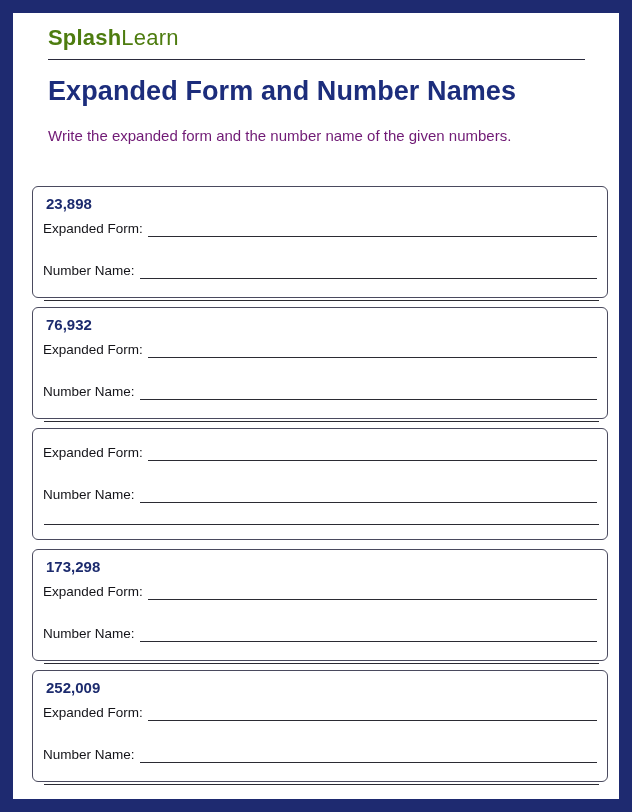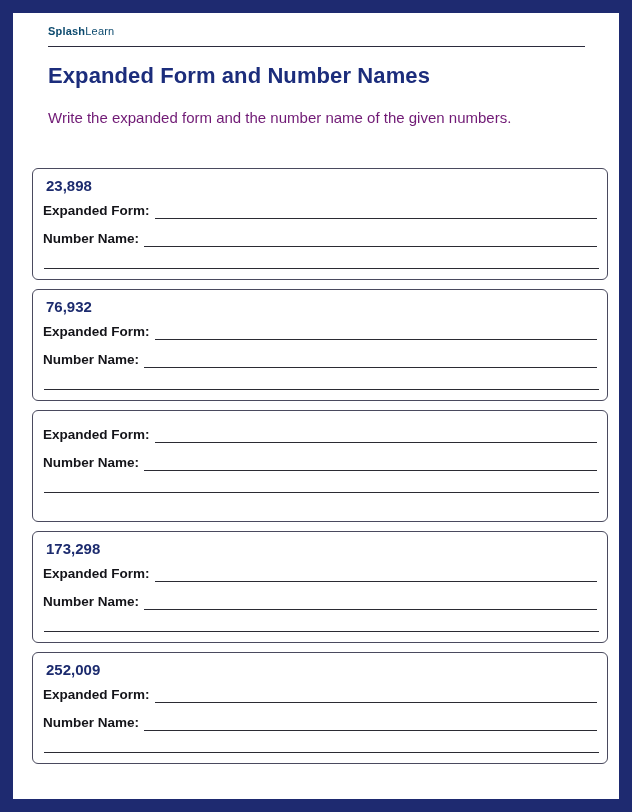--- a/index.html
+++ b/index.html
@@ -13,36 +13,36 @@
     height: 812px;
     border: 13px solid #1e2a70;
     background: #ffffff;
     overflow: hidden;
   }
   
   .header {
     padding: 12px 34px 0 35px;
   }
   .logo {
-    font-size: 11px;
-    color: #0c4a6e;
+    font-size: 22px;
+    color: #4d7c0f;
     letter-spacing: 0.2px;
     line-height: 1.2;
   }
   .logo .bold { font-weight: 800; }
   .logo .light { font-weight: 400; }
   .header-rule {
     margin-top: 8px;
     border: none;
     border-top: 1.4px solid #2b2b3d;
     width: 100%;
   }
   .title {
     margin-top: 16px;
-    font-size: 22px;
+    font-size: 27px;
     font-weight: 800;
     color: #1c2d7c;
     letter-spacing: 0.1px;
   }
   .instruction {
     margin-top: 20px;
     font-size: 15px;
     color: #701a75;
   }
   
@@ -63,23 +63,22 @@
     font-size: 15px;
     font-weight: 800;
     color: #1c2b6e;
     margin-left: 3px;
     line-height: 18px;
   }
   .row {
     display: flex;
     align-items: flex-end;
     margin-top: 8px;
-    font-weight: bold;
   }
-  .row.second { margin-top: 12px; }
+  .row.second { margin-top: 26px; }
   .row .label {
     white-space: nowrap;
     font-size: 13.5px;
     color: #141419;
     line-height: 16px;
     padding-right: 5px;
   }
   .row .write-line {
     flex: 1;
     border-bottom: 1.5px solid #2b2b33;

